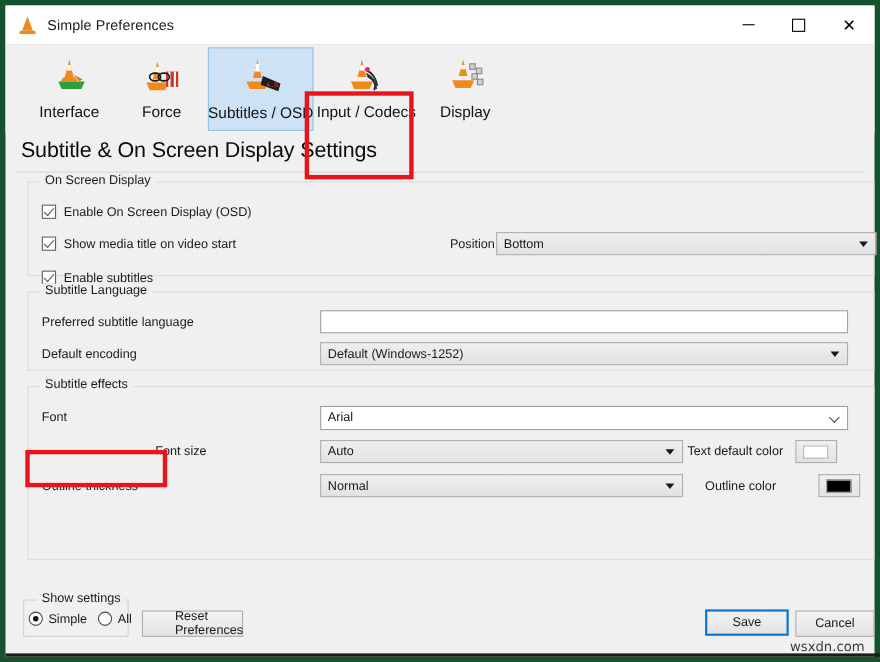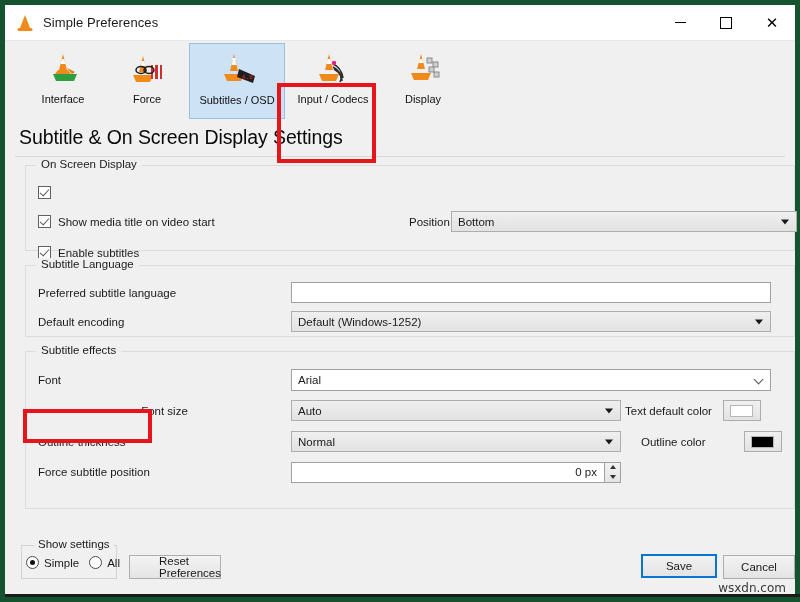--- a/index.html
+++ b/index.html
@@ -103,21 +103,21 @@
   .tool-item.selected {
     background: #cde2f5;
     border: 1px solid #99c0e0;
   }
   .tool-icon {
     width: 44px; height: 42px;
     position: relative;
     margin-bottom: 3px;
   }
   .tool-label {
-    font-size: 11px;
+    font-size: 14px;
     color: #101010;
     white-space: nowrap;
   }
 
   
   .red-box-tab {
     position: absolute;
     left: 272px; top: 42px;
     width: 99px; height: 80px;
     border: 4px solid #e8141c;
@@ -519,20 +519,21 @@
   <div class="page-heading">Subtitle &amp; On Screen Display Settings</div>
   <div class="heading-rule"></div>
 
   <div class="content">
 
     <div class="groupbox" style="height:86px;">
       <div class="legend">On Screen Display</div>
 
       <div class="row">
         <div class="cb checked"></div>
+        <div class="label">Enable On Screen Display (OSD)</div>
       </div>
 
       <div class="row">
         <div class="cb checked"></div>
         <div class="label">Show media title on video start</div>
 
         <div class="label" style="position:absolute; left:371px;">Position</div>
         <div class="combo" style="position:absolute; left:413px; width:346px;">
           <span>Bottom</span>
           <span class="arrow"></span>
@@ -593,30 +594,20 @@
           <span>Normal</span>
           <span class="arrow"></span>
         </div>
         <div class="label" style="margin-left:20px;">Outline color</div>
         <div class="swatch-btn" style="margin-left:38px;">
           <div class="swatch-inner" style="background:#000000;"></div>
         </div>
       </div>
 
 
-      <div class="row" style="height:26px;">
-        <div class="label" style="width:253px;">Force subtitle position</div>
-        <div class="spin-wrap" style="width:330px;">
-          <div class="spin-field">0 px</div>
-          <div class="spin-btns">
-            <div class="up"></div>
-            <div class="dn"></div>
-          </div>
-        </div>
-      </div>
     </div>
 
     <div class="white-mask"></div>
     <div class="red-box-sub"></div>
   </div>
 
   <div class="bottom">
 
     <div class="show-settings">
       <div class="legend">Show settings</div>

